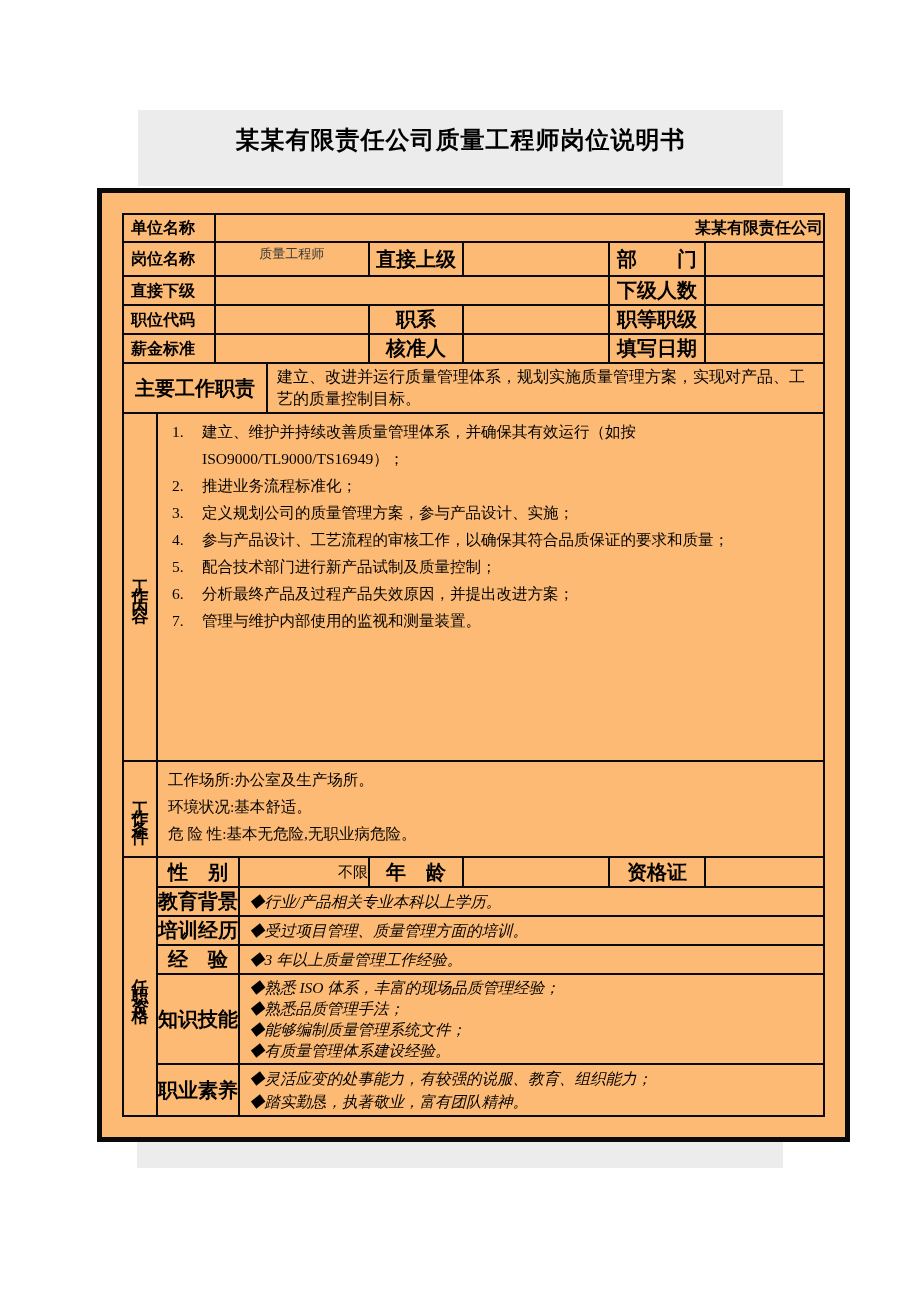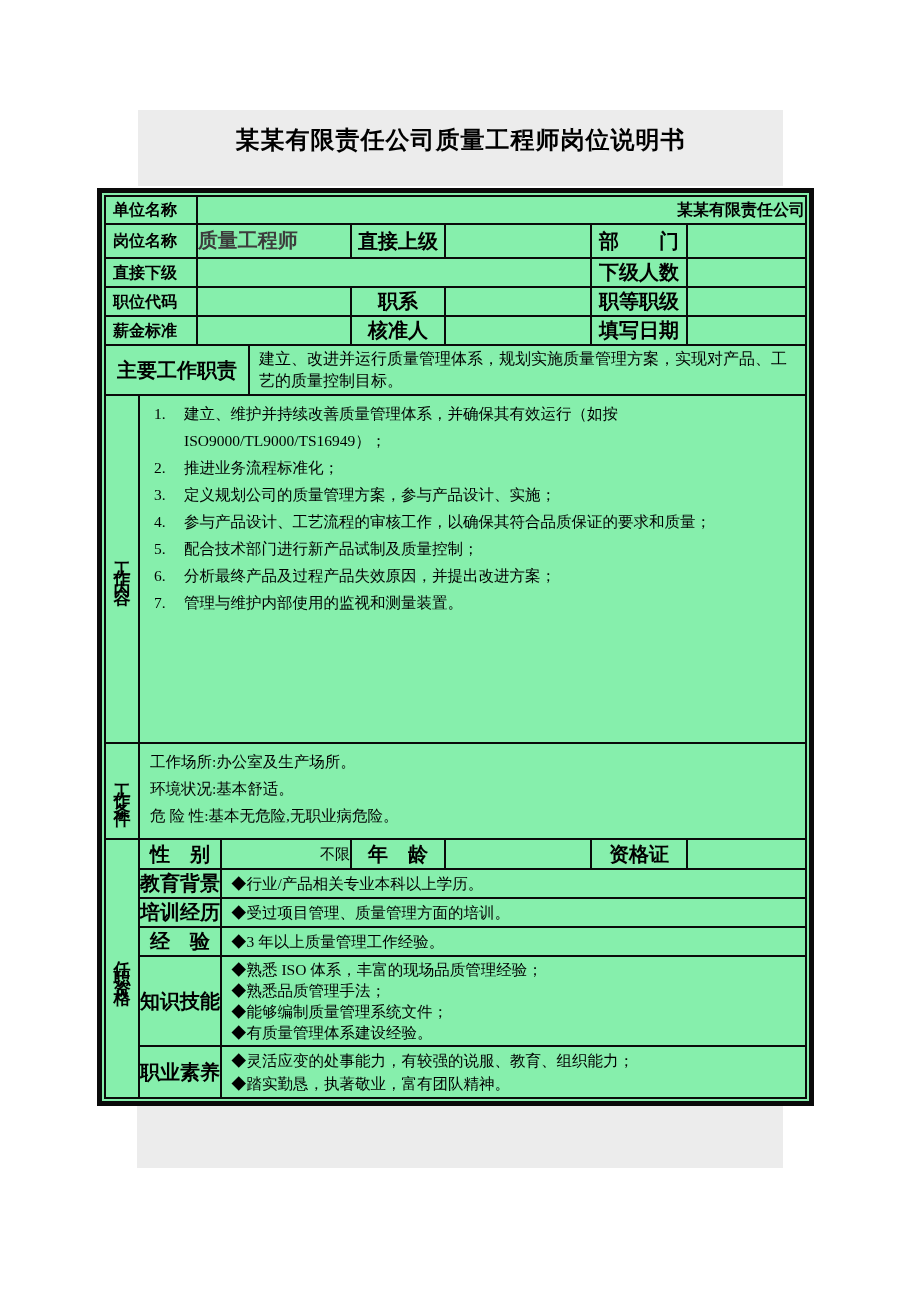--- a/index.html
+++ b/index.html
@@ -14,54 +14,54 @@
   .banner-bottom { left: 137px; top: 1080px; width: 646px; height: 88px; }
 
   .doc-title {
     position: absolute; left: 138px; top: 110px; width: 645px; height: 76px;
     text-align: center; font-weight: bold; font-size: 24px;
     padding-top: 14px; letter-spacing: 1px;
   }
 
   .table-frame {
     position: absolute; left: 97px; top: 188px;
-    border: 5px solid #0a0a0a; padding: 2px; background: #86efac;
+    border: 5px solid #0a0a0a; padding: 20px; background: #fdba74;
   }
   table { border-collapse: collapse; table-layout: fixed; }
   td {
     border: 2px solid #0a0a0a; padding: 0; overflow: hidden;
     font-size: 15px; vertical-align: middle; line-height: 1.35;
   }
   col.c1 { width: 34px; }  col.c2 { width: 57px; }  col.c3 { width: 24px; }
   col.c4 { width: 28px; }  col.c5 { width: 102px; } col.c6 { width: 94px; }
   col.c7 { width: 146px; } col.c8 { width: 96px; }  col.c9 { width: 119px; }
 
   .lbl  { font-weight: bold; font-size: 16px; padding-left: 7px; white-space: nowrap; }
   .lbl-c{ font-weight: bold; font-size: 20px; text-align: center; white-space: nowrap; }
   .val-c{ text-align: right; }
   .bold { font-weight: bold; font-size: 16px; }
-  .post-val { vertical-align: top; color: #3c3c3c; padding-top: 2px; font-size: 20px; font-weight: bold; }
+  .post-val { text-align: center; vertical-align: top; color: #3c3c3c; padding-top: 2px; font-size: 13px; }
 
   .duty-cell { padding: 2px 4px 2px 9px; font-size: 16px; line-height: 22px; }
 
   .content-cell { vertical-align: top; padding: 4px 10px 4px 6px; font-size: 15.5px; }
   .li { display: flex; line-height: 27px; }
   .li .num { flex: none; width: 38px; padding-left: 8px; }
   .li .txt { flex: 1; }
   .nowrap { white-space: nowrap; }
 
   .cond-line { line-height: 27px; padding-left: 4px; }
 
   .vcell { text-align: center; vertical-align: middle; }
   .vtext {
     display: inline-block; writing-mode: vertical-rl; text-orientation: upright;
     font-weight: bold; font-size: 17px; letter-spacing: 9px; line-height: 1;
   }
   .bullet-cell { padding: 2px 8px 2px 9px; font-size: 15.5px; }
-  .bullet-cell .b-line { line-height: 21px; }
+  .bullet-cell .b-line { line-height: 21px; font-style: italic; }
   .bullet-cell.loose .b-line { line-height: 23px; }
 </style>
 </head>
 <body>
 
 <div class="gray-banner banner-top"></div>
 <div class="gray-banner banner-bottom"></div>
 
 <div class="doc-title">某某有限责任公司质量工程师岗位说明书</div>
 

